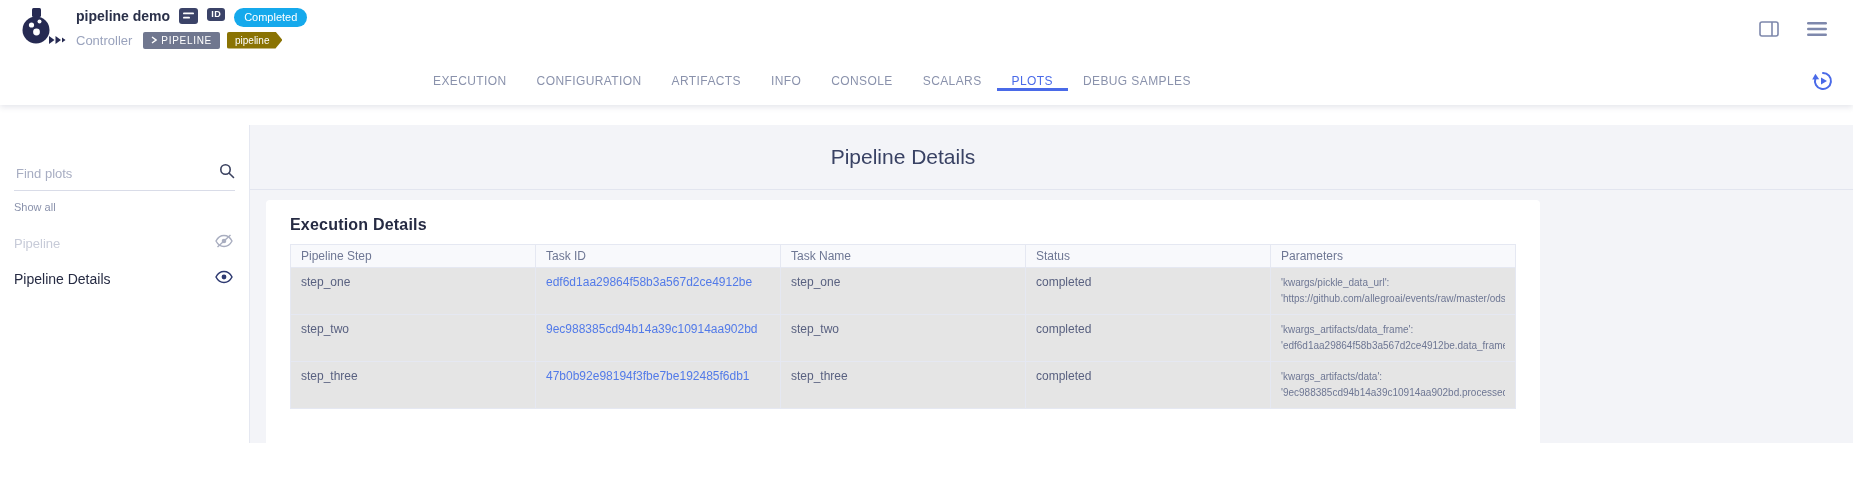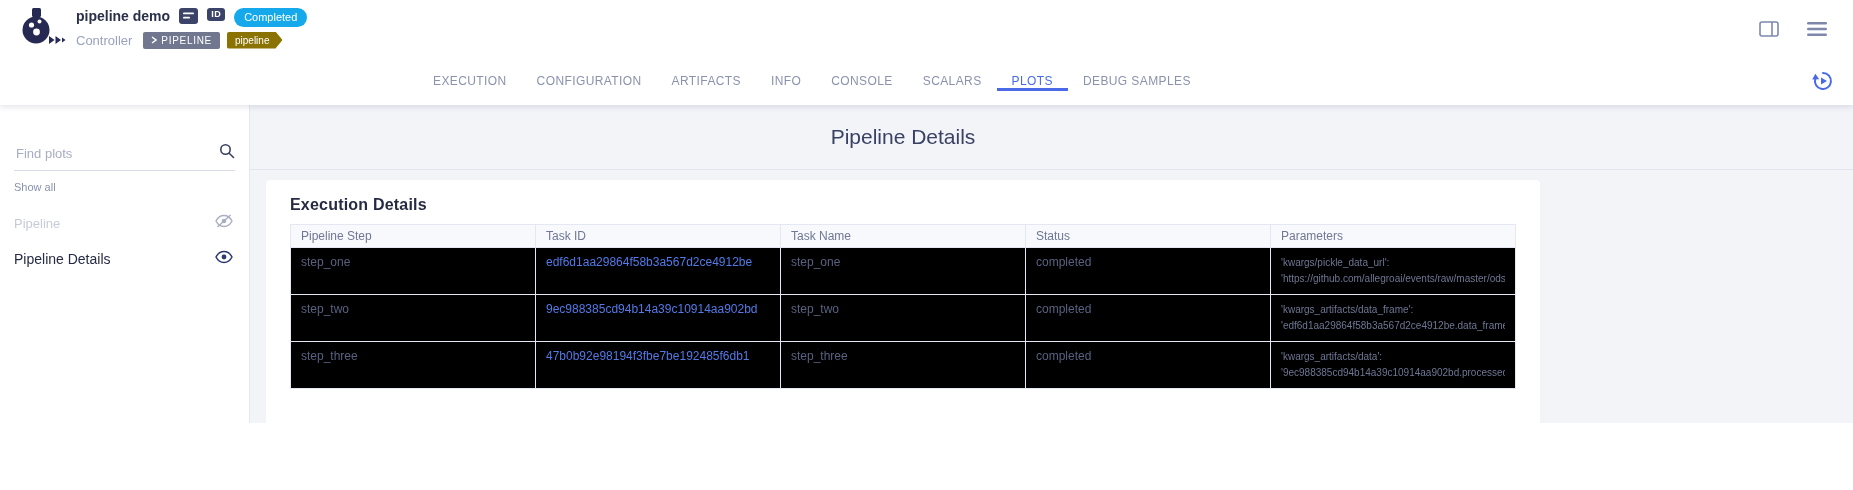--- a/index.html
+++ b/index.html
@@ -30,41 +30,41 @@
   .header-actions { margin-left:auto; display:flex; align-items:center; gap:28px; padding-right:8px; }
   .icon-btn { background:none; border:none; padding:0; display:inline-flex; cursor:pointer; }
 
   .tabbar { height:48px; display:flex; align-items:center; padding:0 18px; }
   .tabs { display:flex; margin-left:400px; }
   .tab { display:flex; align-items:center; padding:0 15px; font-size:12px; letter-spacing:0.4px; color:#8a92ac; font-weight:500; border-bottom:3px solid transparent; border-top:3px solid transparent; cursor:pointer; white-space:nowrap; }
   .tab.active { color:#4a6ae8; border-bottom-color:#4a6ae8; font-weight:400; }
   .refresh-wrap { margin-left:auto; display:flex; align-items:center; }
 
   
-  .content { display:flex; height:318px; background:#f3f4f8; }
+  .content { display:flex; height:318px; background:#f3f4f8;margin-top:20px; }
 
   .sidebar { width:250px; flex:0 0 250px; background:#fff; border-right:1px solid #e5e8f1; padding-top:38px; }
   .search-row { margin:0 14px; display:flex; align-items:center; border-bottom:1px solid #d9dce8; padding-bottom:7px; }
   .search-input { border:none; outline:none; flex:1; font-size:13px; color:#2a3049; font-family:inherit; background:transparent; }
   .search-input::placeholder { color:#a7adc2; }
   .show-all { text-align:left; margin:10px 14px 12px; font-size:11px; color:#8a92ac; cursor:pointer; }
   .plot-item { display:flex; align-items:center; justify-content:space-between; padding:9px 16px 9px 14px; cursor:pointer; }
   .plot-item .label { font-size:13px; }
   .plot-item.dimmed .label { color:#c7cbd8; }
   .plot-item.current .label { color:#262b43; font-size:14px; }
 
   .main { flex:1; padding:16px 0 0 16px; }
   .page-title { width:1274px; text-align:center; font-size:21px; font-weight:500; color:#394264; margin:4px 0 20px; }
   .divider { border:none; border-top:1px solid #e2e5ef; margin:0 0 0 -16px; }
   .card { width:1274px; background:#fff; margin-top:10px; border-radius:4px; padding:14px 24px 58px; }
   .section-title { font-size:16px; font-weight:700; color:#262b43; margin:2px 0 10px; letter-spacing:0.2px; }
 
   table.exec-table { width:100%; border-collapse:collapse; table-layout:fixed; }
   .exec-table th { background:#f8f9fc; border:1px solid #e5e8f2; font-weight:400; font-size:12px; color:#6e7794; text-align:left; padding:4px 10px; height:23px; }
-  .exec-table td { border:1px solid #e5e8f2; font-size:12px; color:#596180; padding:7px 10px; vertical-align:top; height:40px; background:#000000; overflow:hidden; }
+  .exec-table td { border:1px solid #e5e8f2; font-size:12px; color:#596180; padding:7px 10px; vertical-align:top; height:40px; background:#e5e5e5; overflow:hidden; }
   .exec-table td.task-id { color:#527ae8; cursor:pointer; }
   .param-line { font-size:10px; color:#6e7794; white-space:nowrap; overflow:hidden; line-height:1.6; }
 </style>
 </head>
 <body>
 
 <div class="topchrome">
   <header class="topbar">
     <div class="brand">
       <span class="logo">

